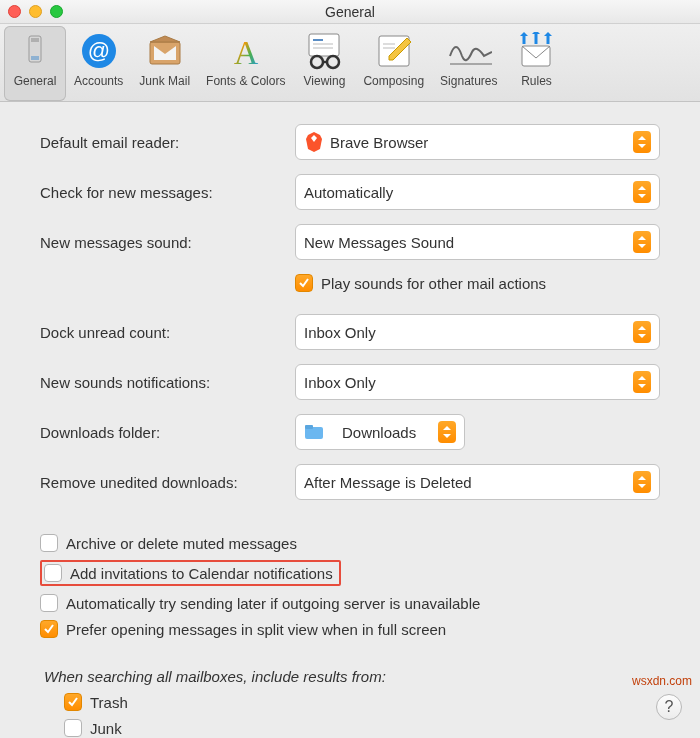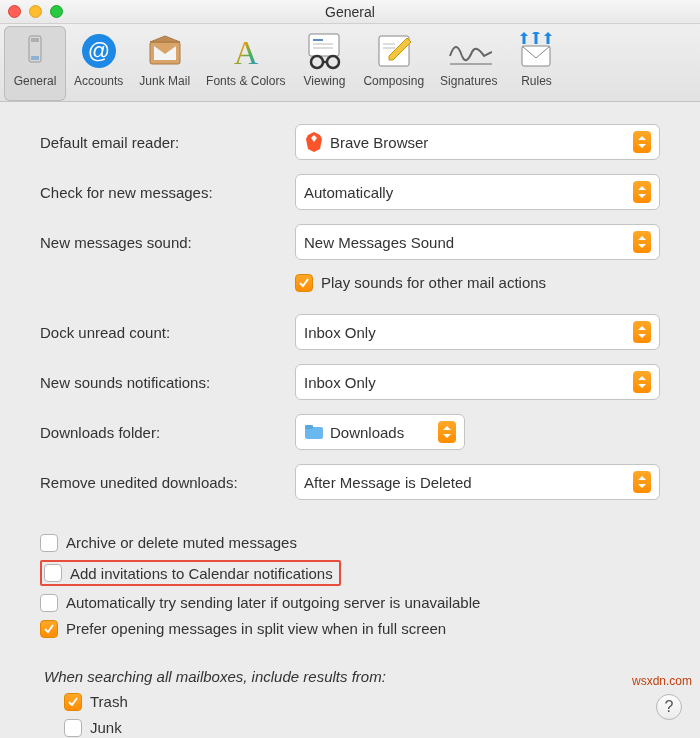--- a/index.html
+++ b/index.html
@@ -68,21 +68,21 @@
   .popup .stepper {
     width:18px; height:22px;
     background:linear-gradient(#ffa829,#ff8d00);
     border-radius:4px;
     display:flex; flex-direction:column;
     justify-content:center; align-items:center;
     margin-left:6px;
   }
   .popup .stepper svg { display:block; }
   .popup .app-icon { width:20px; height:20px; margin-right:6px; display:flex; align-items:center; justify-content:center;}
-  .checkbox-row { display:flex; align-items:flex-start; margin:4px 0 8px 0; }
+  .checkbox-row { display:flex; align-items:center; margin:4px 0 8px 0; }
   .chk {
     width:18px; height:18px; border-radius:4px; margin-right:8px;
     border:1px solid #b4b4b4; background:#fff;
     display:flex; align-items:center; justify-content:center;
     flex-shrink:0;
   }
   .chk.checked {
     background:linear-gradient(#ffa829,#ff8d00);
     border-color:#e28700;
   }
@@ -309,21 +309,21 @@
           <svg width="10" height="14">
             <polygon points="5,1 9,5 1,5" fill="#fff"></polygon>
             <polygon points="5,13 9,9 1,9" fill="#fff"></polygon>
           </svg>
         </span>
     </div>
   </div>
 
   <div class="row">
     <div class="row-label">Downloads folder:</div>
-    <div class="popup" style="flex:0 0 170px;">
+    <div class="popup" style="flex:0 0 170px;gap:12px;">
       <span class="app-icon">
         <svg width="18" height="14">
             <rect x="0" y="2" width="18" height="12" rx="2" fill="#6bb7f0"></rect>
             <rect x="0" y="0" width="8" height="4" rx="1" fill="#5aa6df"></rect>
           </svg>
       </span>
       <span class="popup-text">Downloads</span>
       <span class="stepper">
           <svg width="10" height="14">
             <polygon points="5,1 9,5 1,5" fill="#fff"></polygon>

